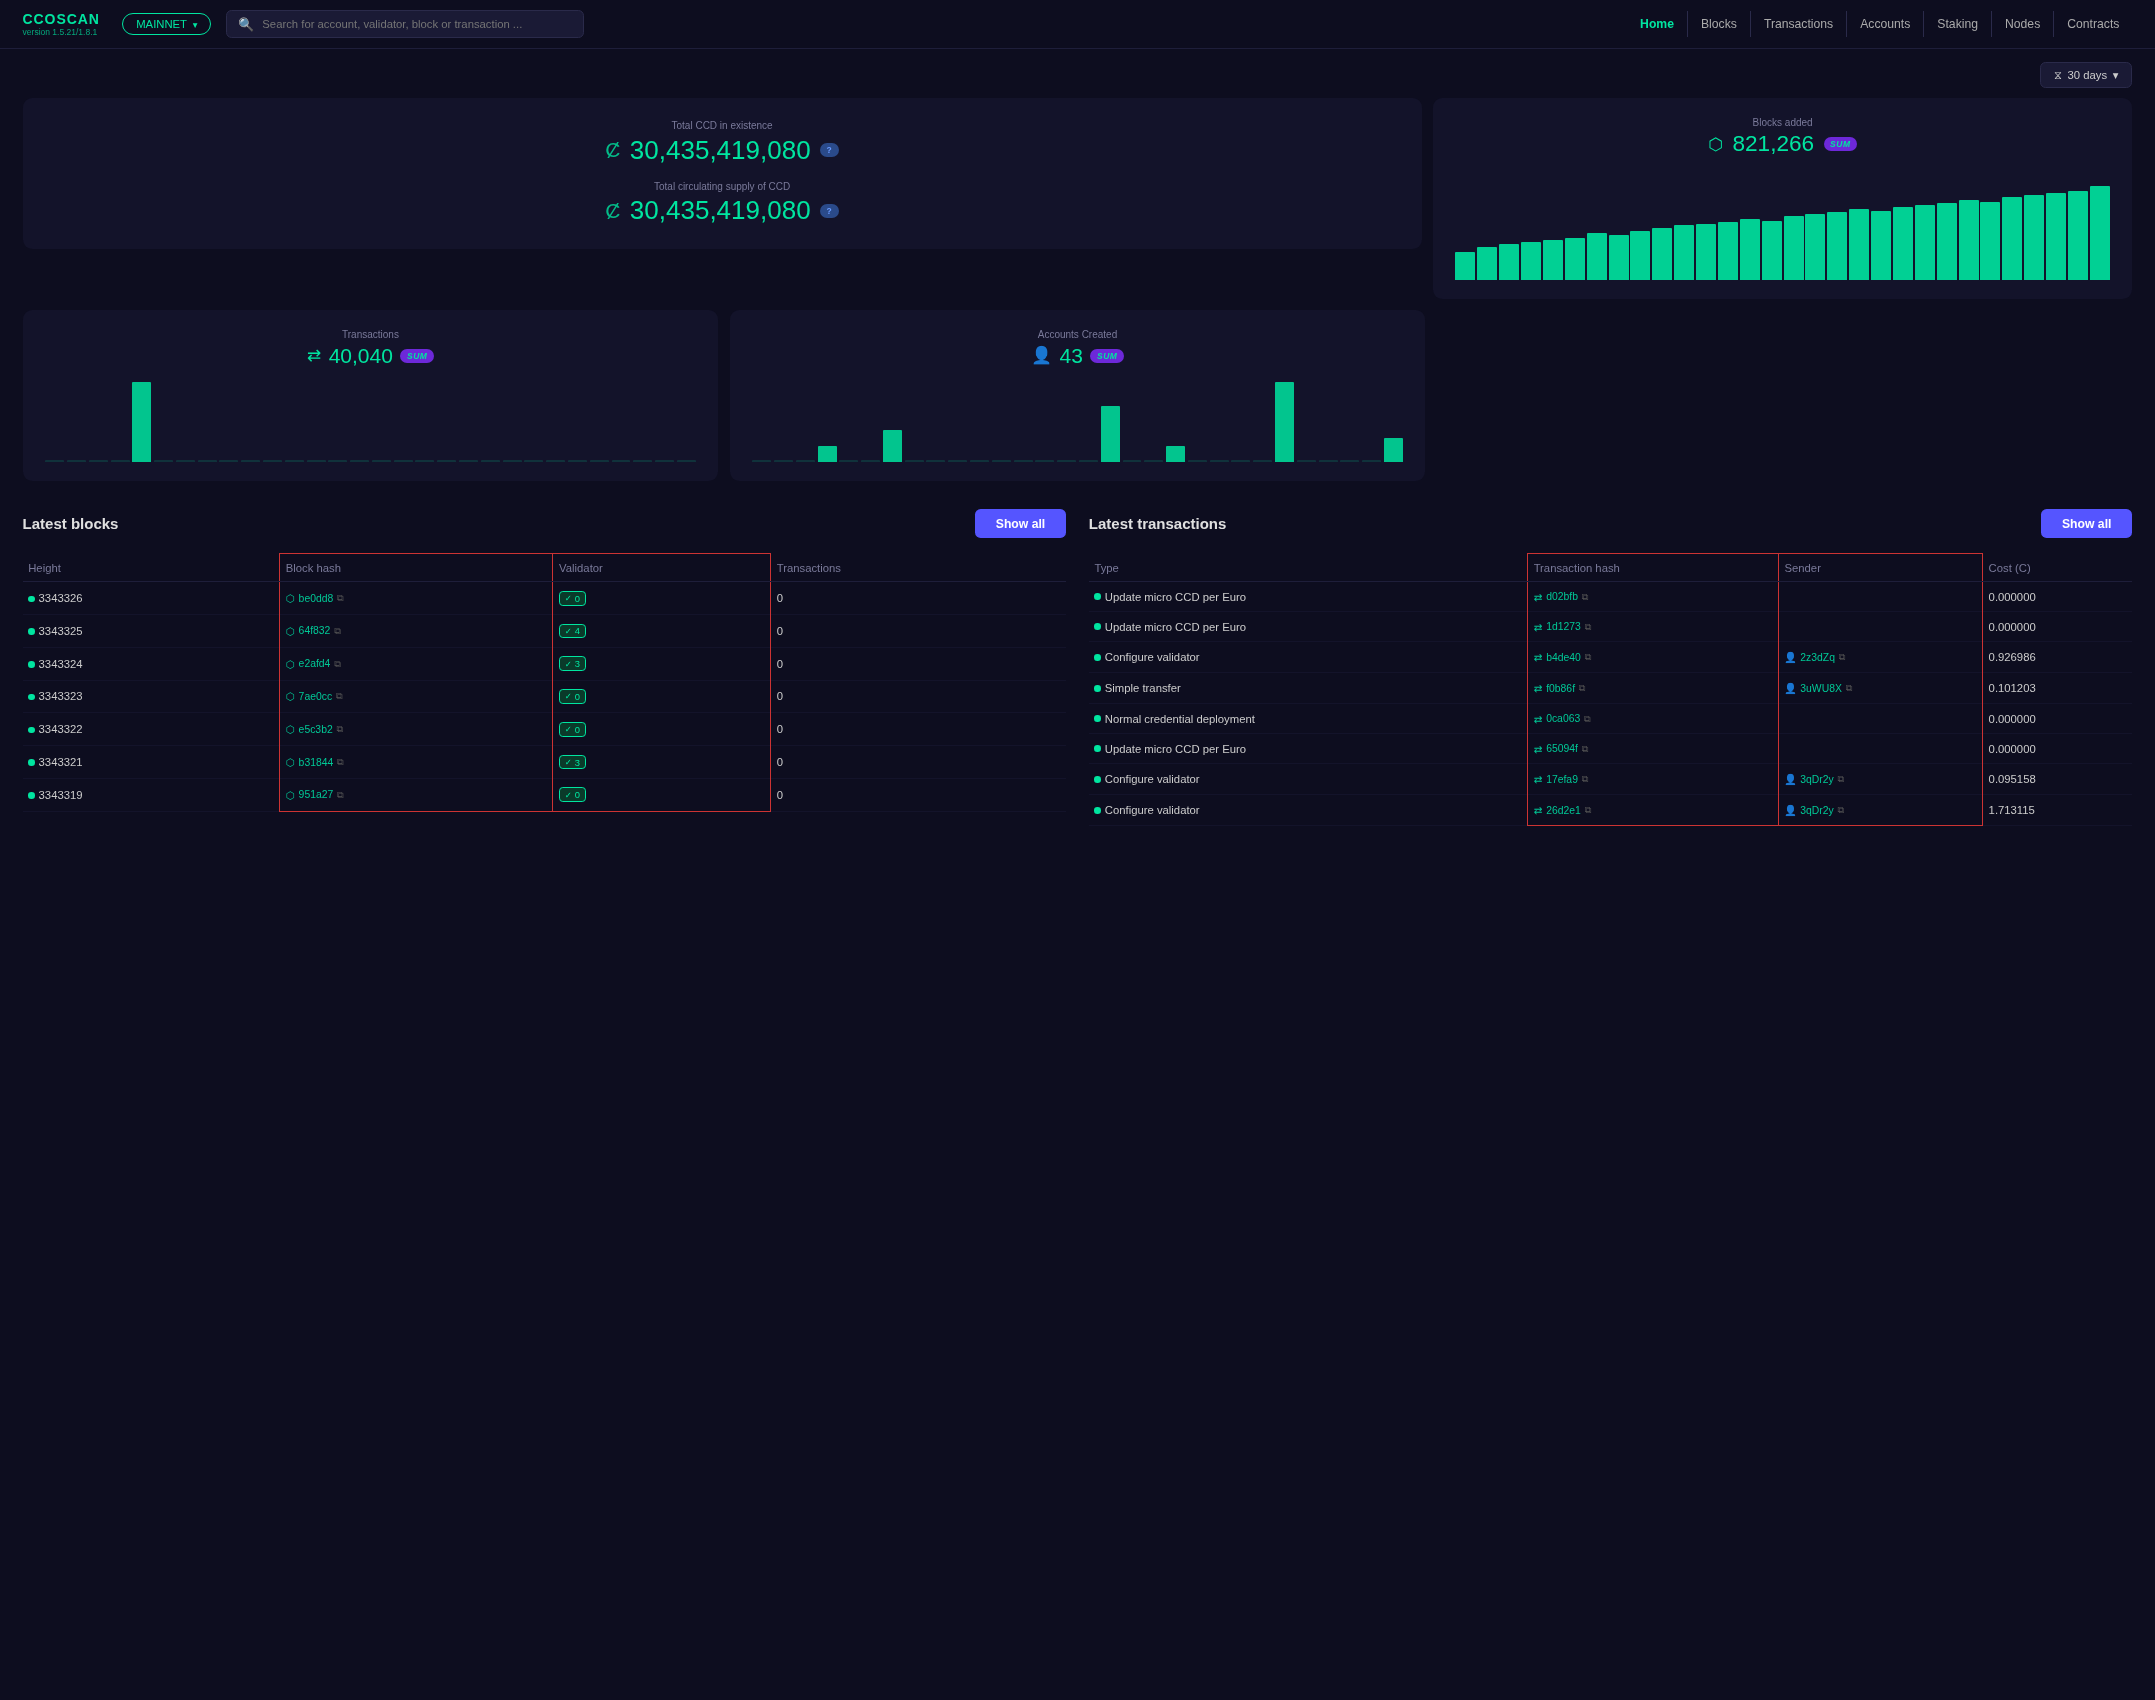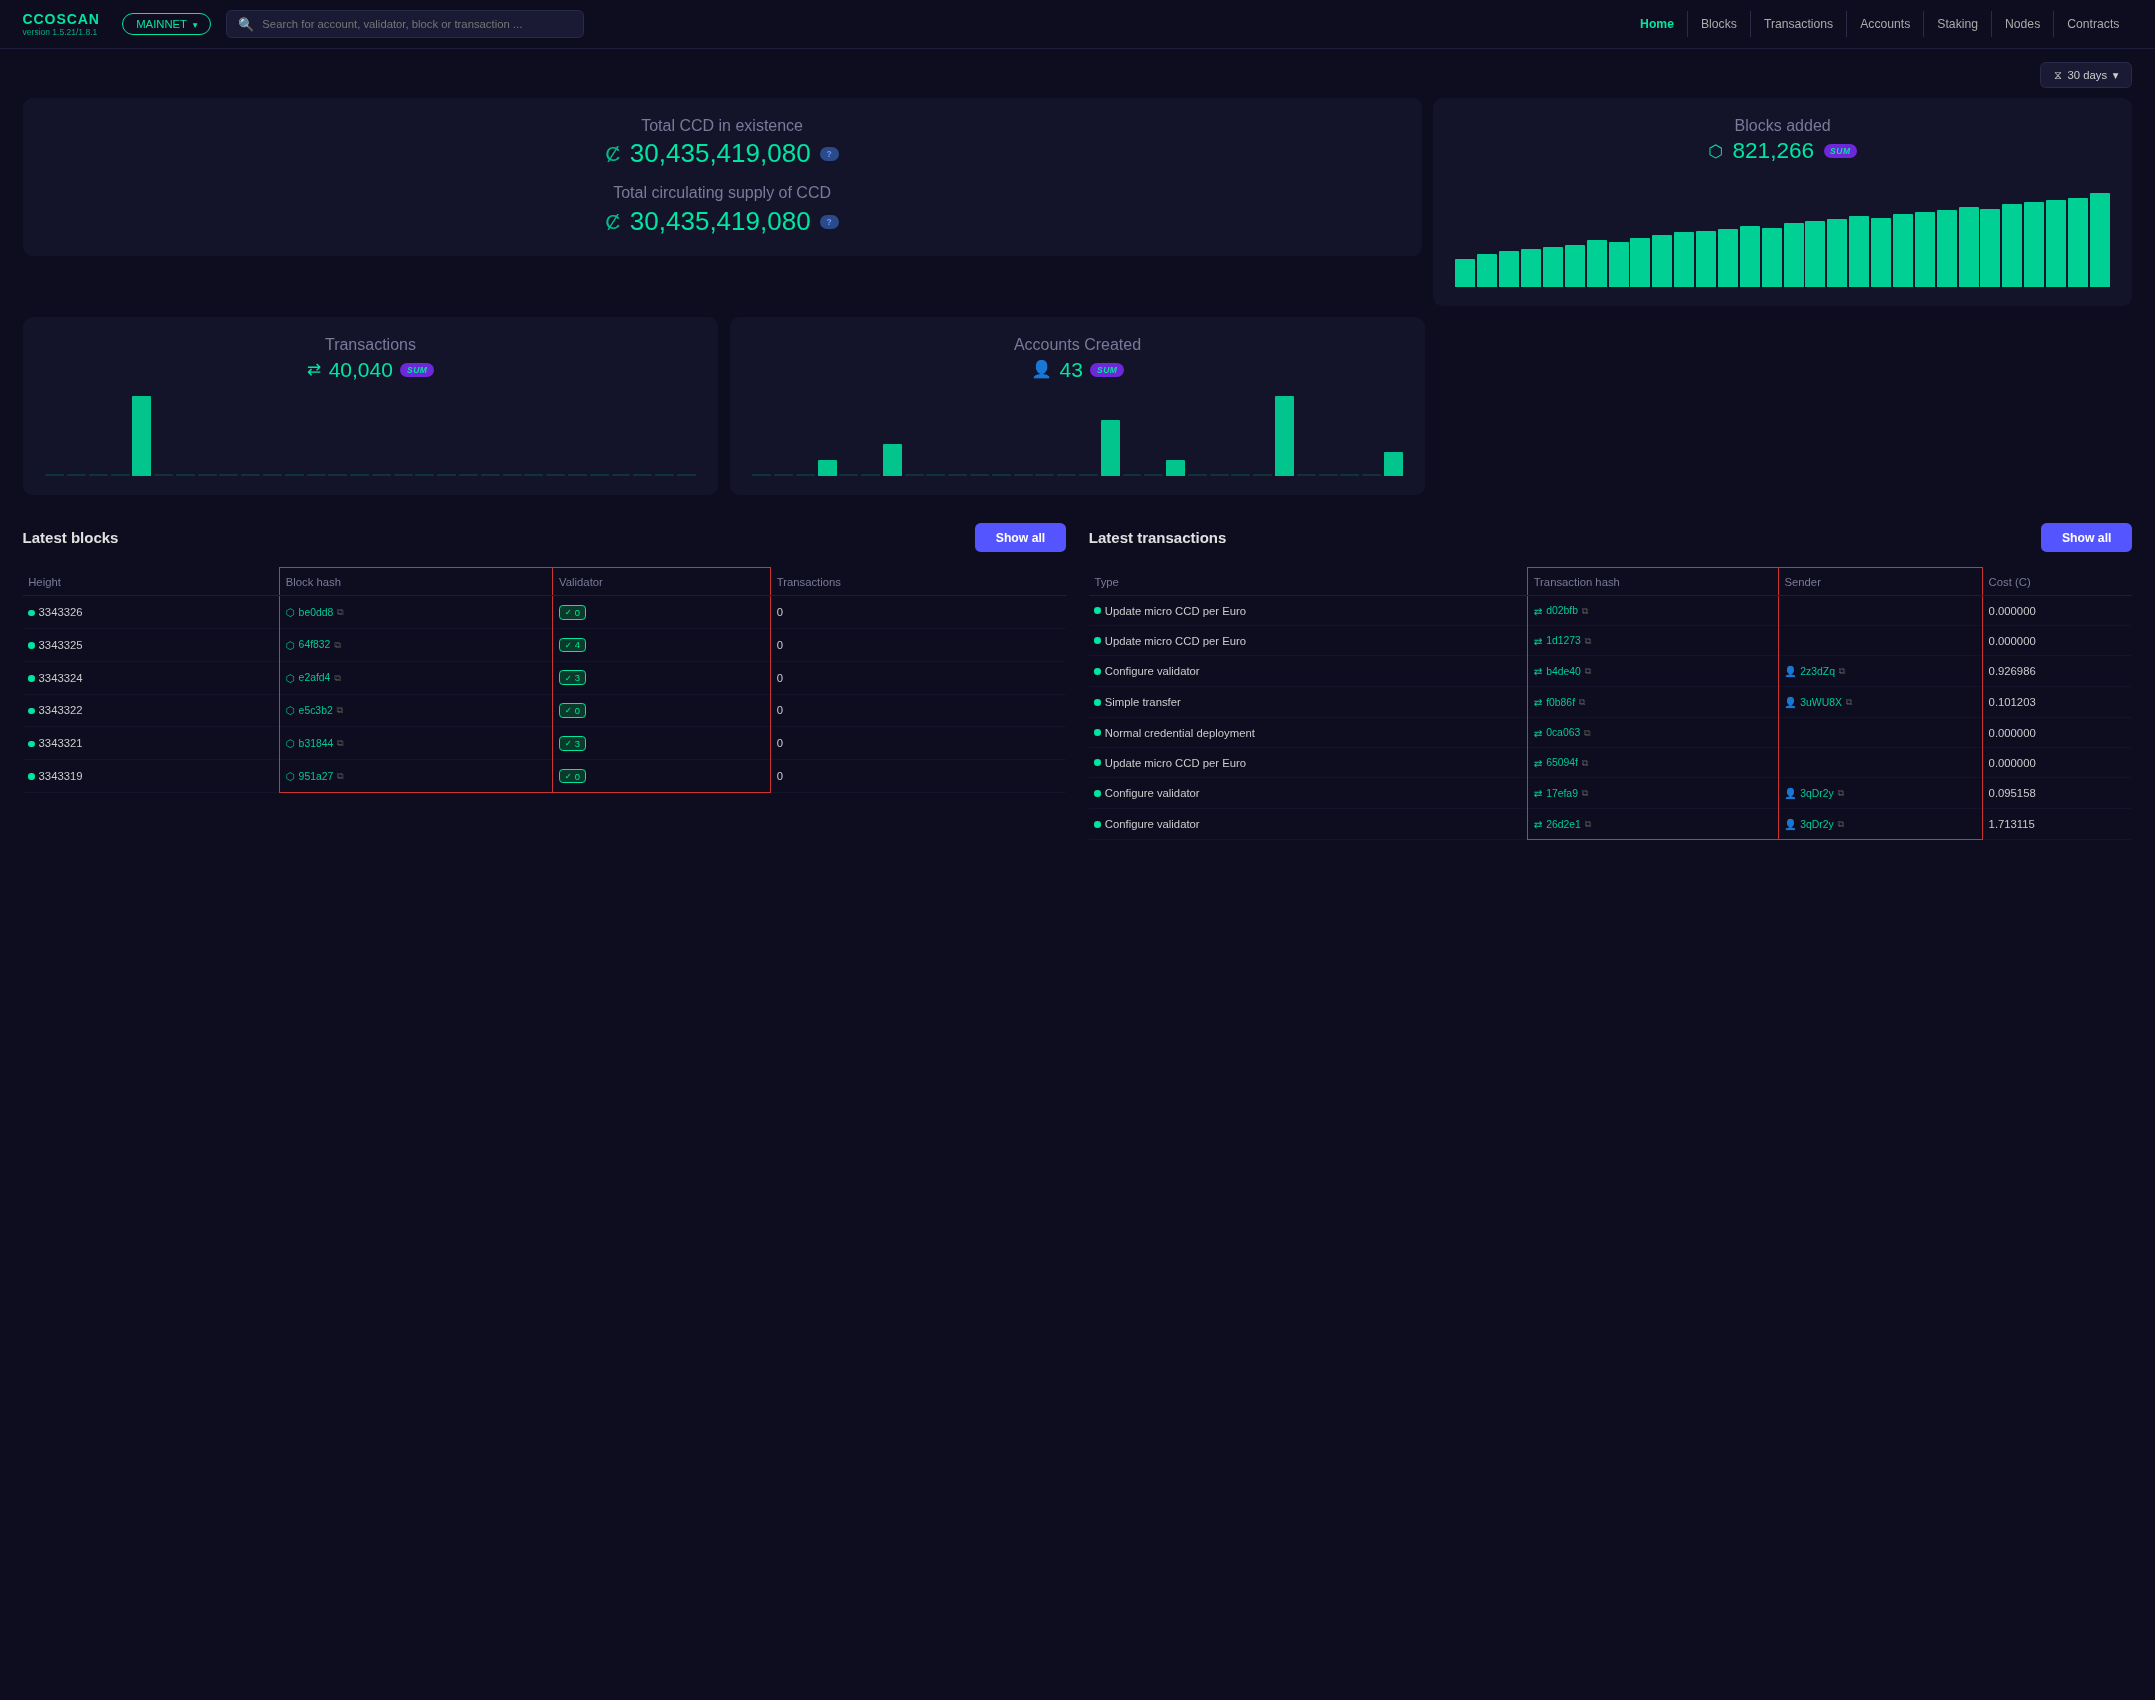--- a/index.html
+++ b/index.html
@@ -122,21 +122,21 @@
       padding: 19px 22.6px;
       position: relative;
       overflow: hidden;
     }
     .stat-card.large { grid-row: 1; grid-column: 1; display: flex; flex-direction: column; justify-content: center; min-height: 151px; }
     .stat-card.blocks-added { grid-row: 1 / 3; grid-column: 2; display: flex; flex-direction: column; }
     .stat-card.small { min-height: 132px; display: flex; flex-direction: column; }
 
     .stat-label {
       color: #7a7a9a;
-      font-size: 16px;
+      font-size: 10px;
       margin-bottom: 3.8px;
       text-align: center;
     }
     .stat-value {
       color: #00e5a0;
       font-size: 26px;
       font-weight: 300;
       text-align: center;
       display: flex;
       align-items: center;
@@ -530,20 +530,34 @@
         <span class="hash-link">e2afd4</span>
         <span class="copy-icon">⧉</span>
       </span>
     </td>
     <td style="border-left:1.9px solid #cc3333;border-right:1.9px solid #cc3333;">
       <span class="v-badge"><span class="v-check">✓</span>3</span>
     </td>
     <td>0</td>
   </tr>
             <tr>
+    <td><span class="green-dot"></span>3343323</td>
+    <td style="border-left:1.9px solid #cc3333;border-right:1.9px solid #cc3333;">
+      <span class="td-hash">
+        <span style="color:#00c896;font-size:10.4px">⬡</span>
+        <span class="hash-link">7ae0cc</span>
+        <span class="copy-icon">⧉</span>
+      </span>
+    </td>
+    <td style="border-left:1.9px solid #cc3333;border-right:1.9px solid #cc3333;">
+      <span class="v-badge"><span class="v-check">✓</span>0</span>
+    </td>
+    <td>0</td>
+  </tr>
+            <tr>
     <td><span class="green-dot"></span>3343322</td>
     <td style="border-left:1.9px solid #cc3333;border-right:1.9px solid #cc3333;">
       <span class="td-hash">
         <span style="color:#00c896;font-size:10.4px">⬡</span>
         <span class="hash-link">e5c3b2</span>
         <span class="copy-icon">⧉</span>
       </span>
     </td>
     <td style="border-left:1.9px solid #cc3333;border-right:1.9px solid #cc3333;">
       <span class="v-badge"><span class="v-check">✓</span>0</span>

